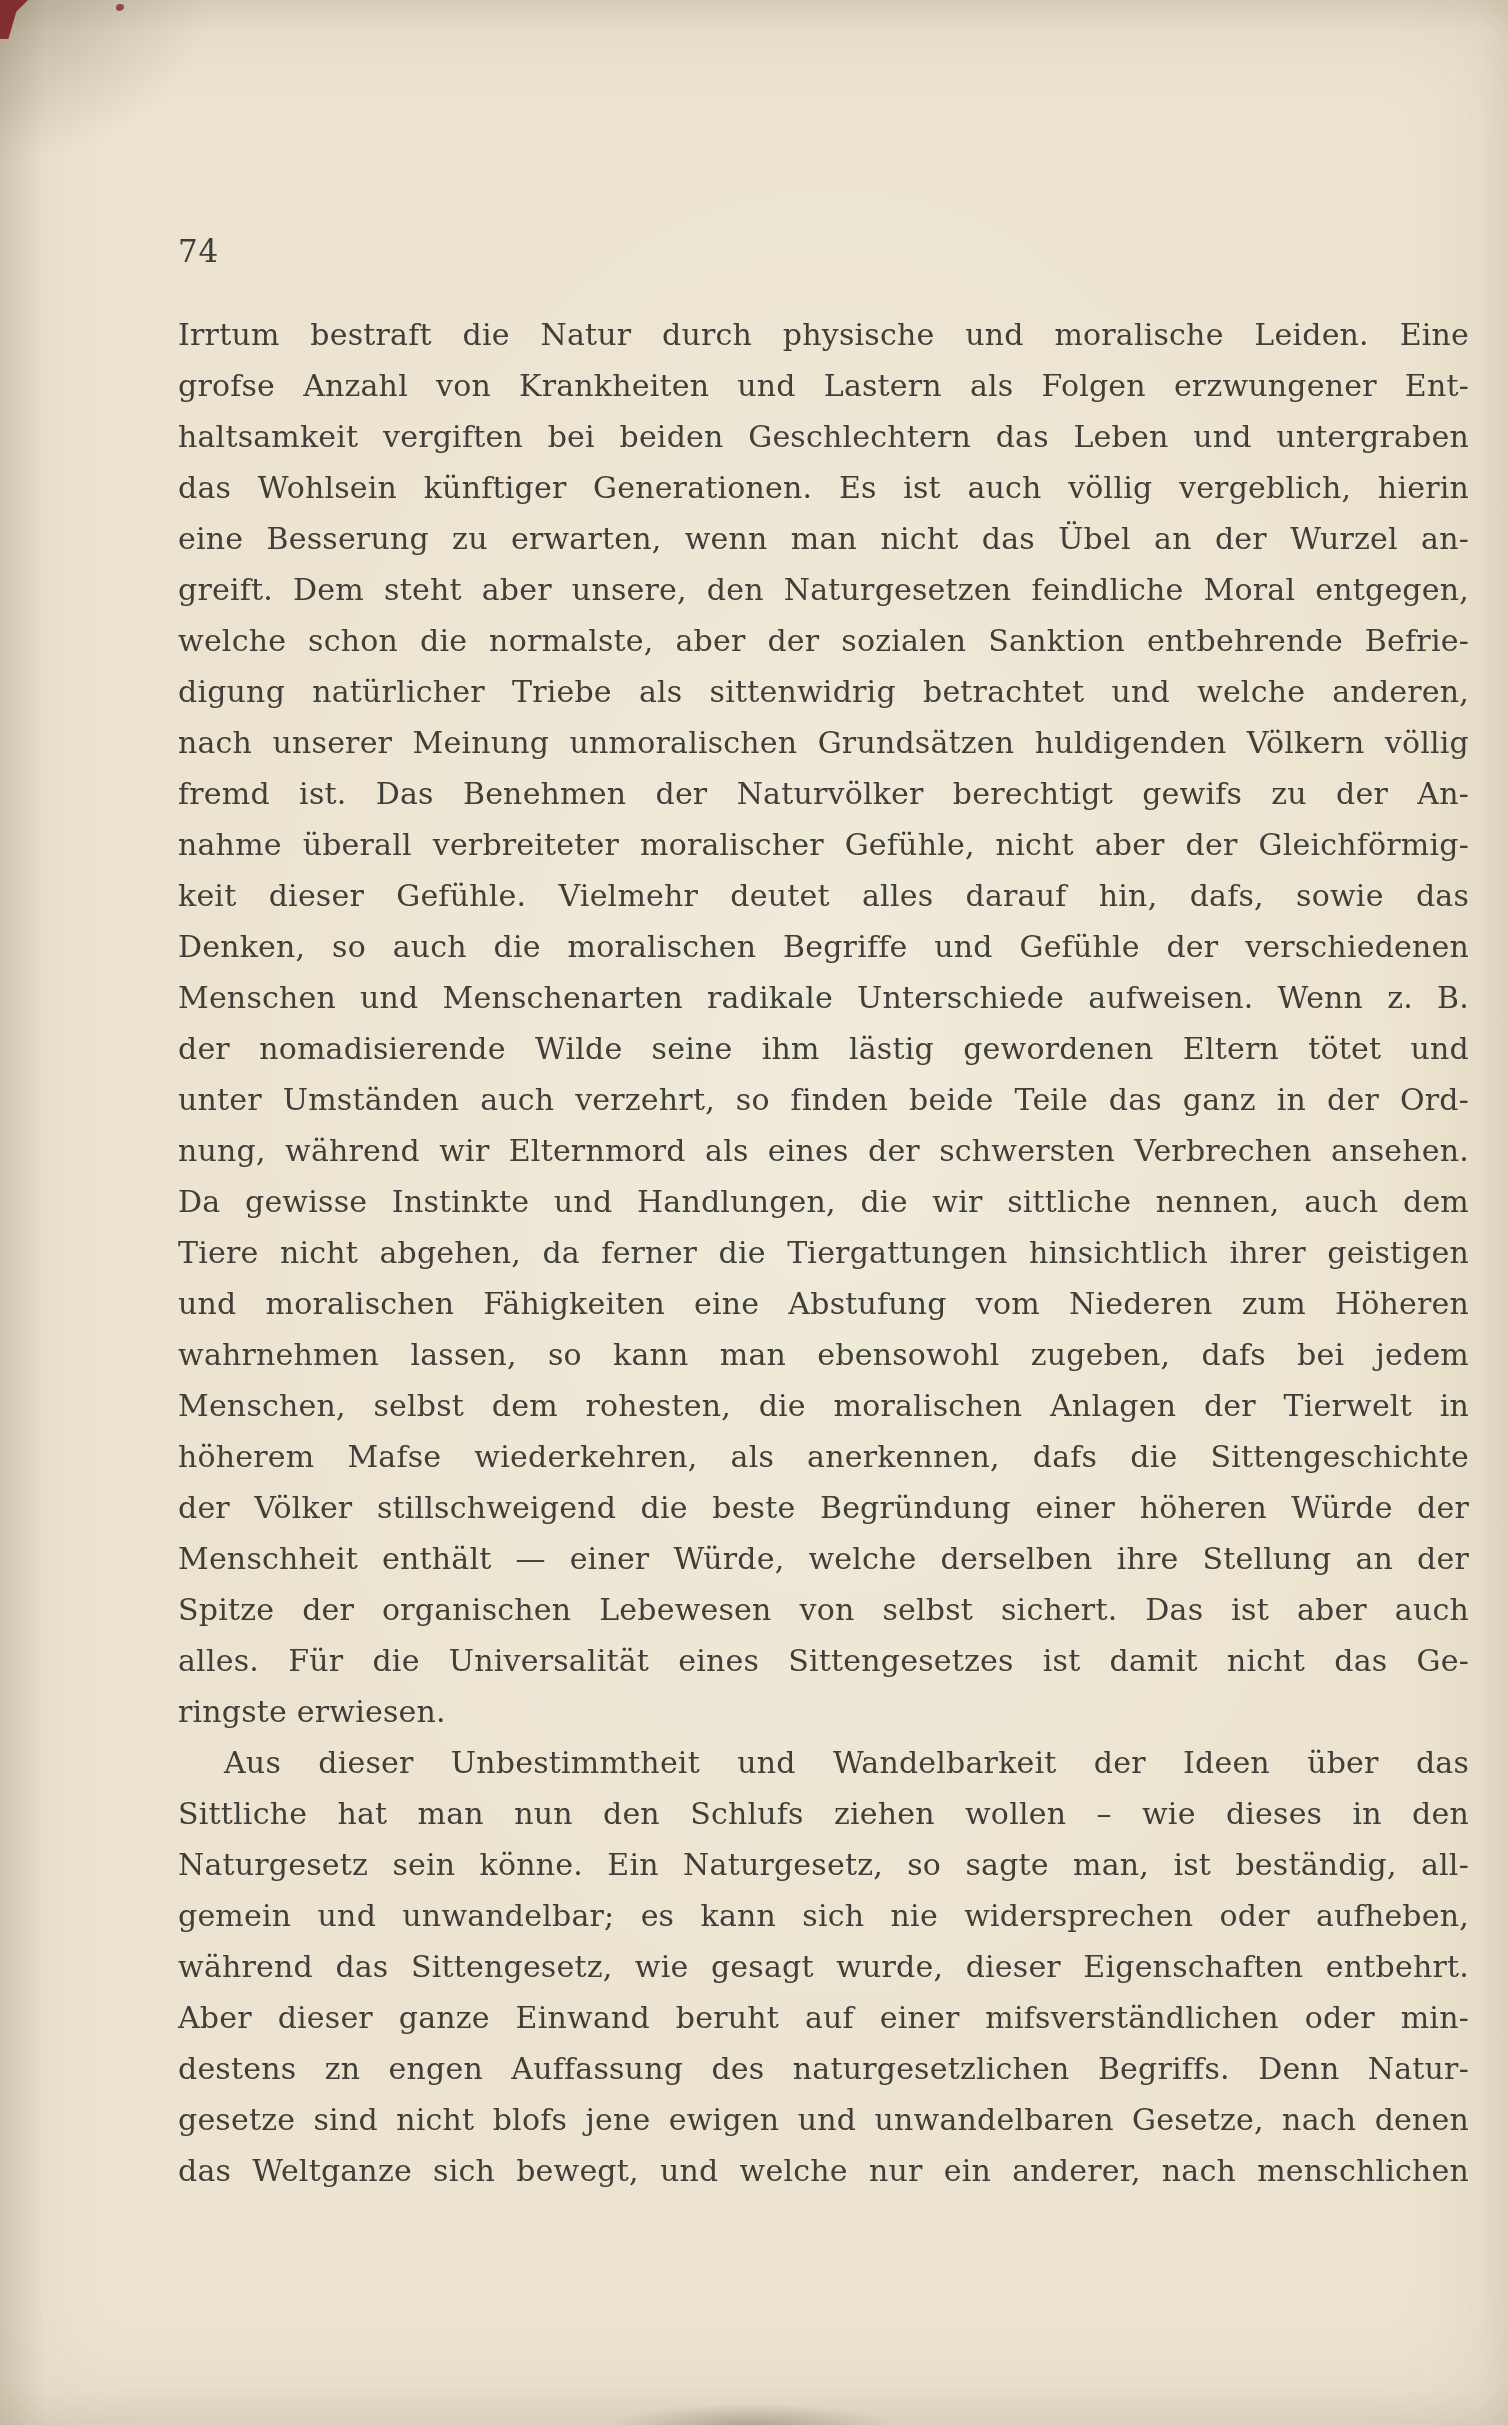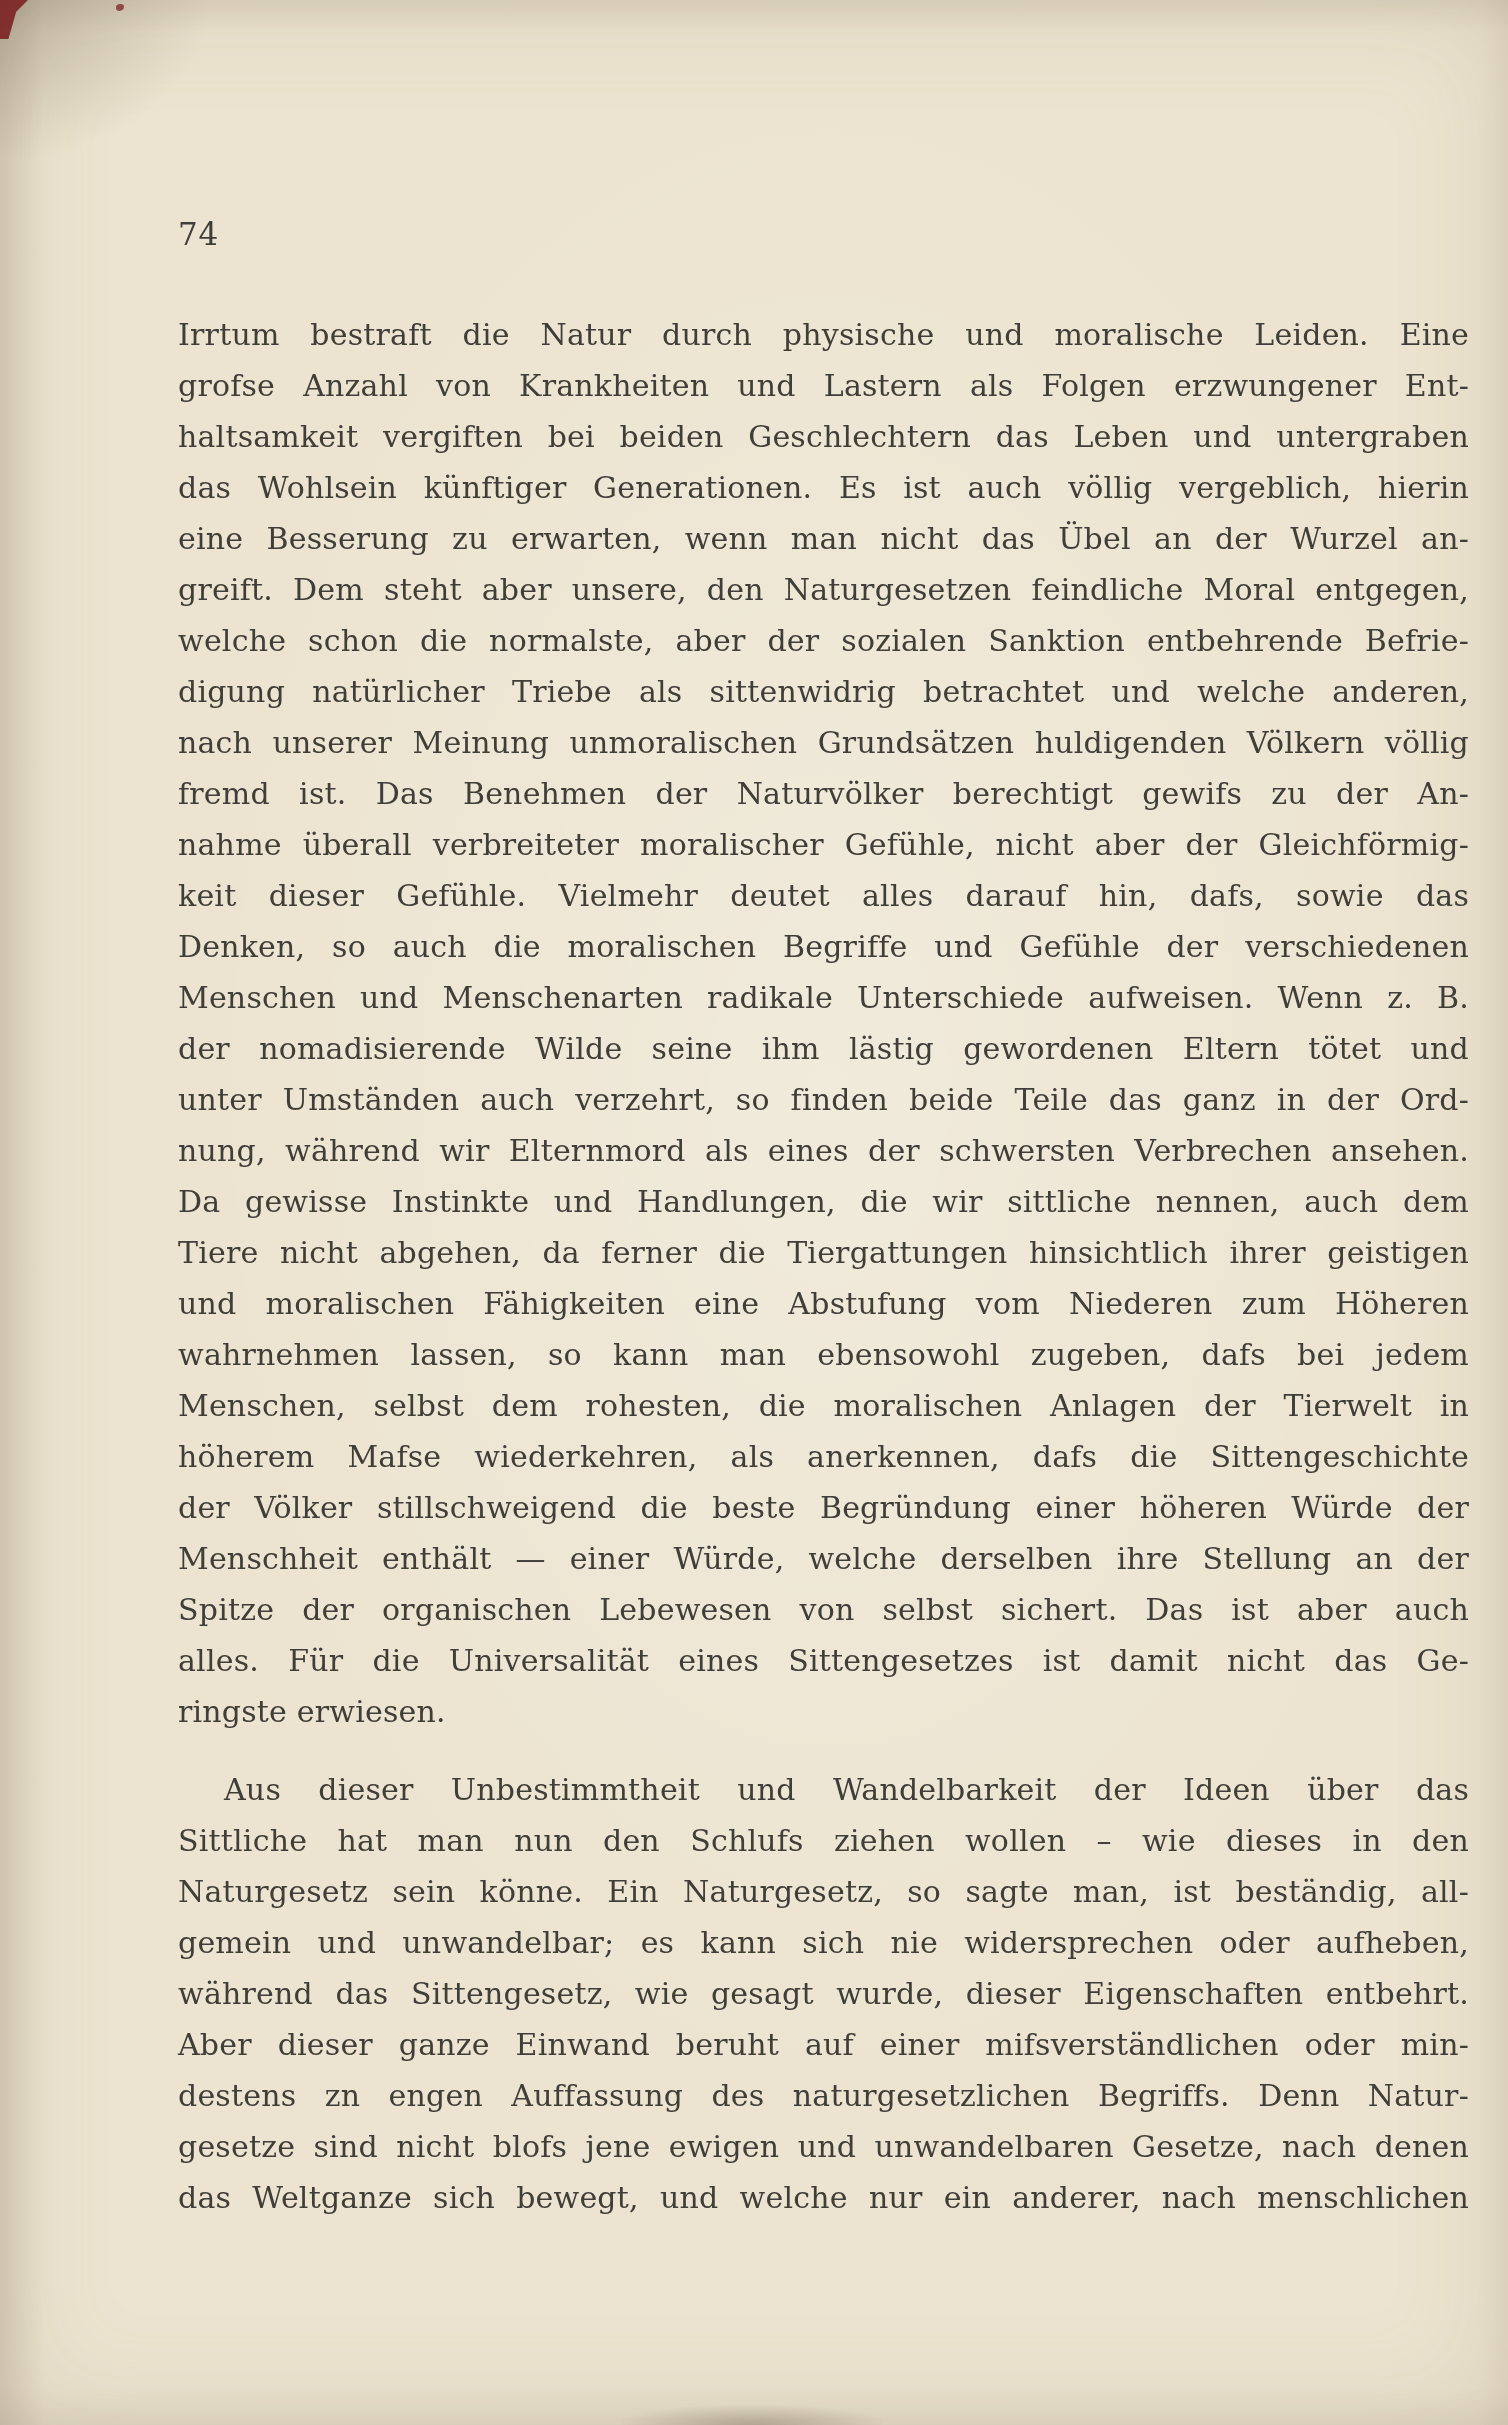--- a/index.html
+++ b/index.html
@@ -49,21 +49,21 @@
   .smudge-bottom {
     position: absolute;
     left: 621px; bottom: 0;
     width: 261px; height: 21px;
     background: radial-gradient(ellipse at 50% 100%, rgba(80,65,45,0.30) 0%, rgba(80,65,45,0) 75%);
   }
 
   .page-header {
     position: absolute;
     left: 178px;
-    top: 211px;
+    top: 228px;
     width: 1291px;
     height: 46px;
   }
   .page-number {
     position: absolute;
     left: 0;
     top: 4.9px;
     font-size: 31px;
     letter-spacing: 0.8px;
     color: var(--ink, #403e38);
@@ -88,21 +88,20 @@
     letter-spacing: 0.2px;
     white-space: normal;
     text-align: justify;
     text-align-last: justify;
   }
   .line.nojust {
     text-align-last: left;
   }
   .line.indent {
     text-indent: 46px;
-    margin-top: 27px;
   }
 </style>
 </head>
 <body>
 
 <div class="paper"></div>
 <div class="corner-shadow"></div>
 <div class="stain-corner"></div>
 <div class="stain-speck"></div>
 <div class="smudge-bottom"></div>

